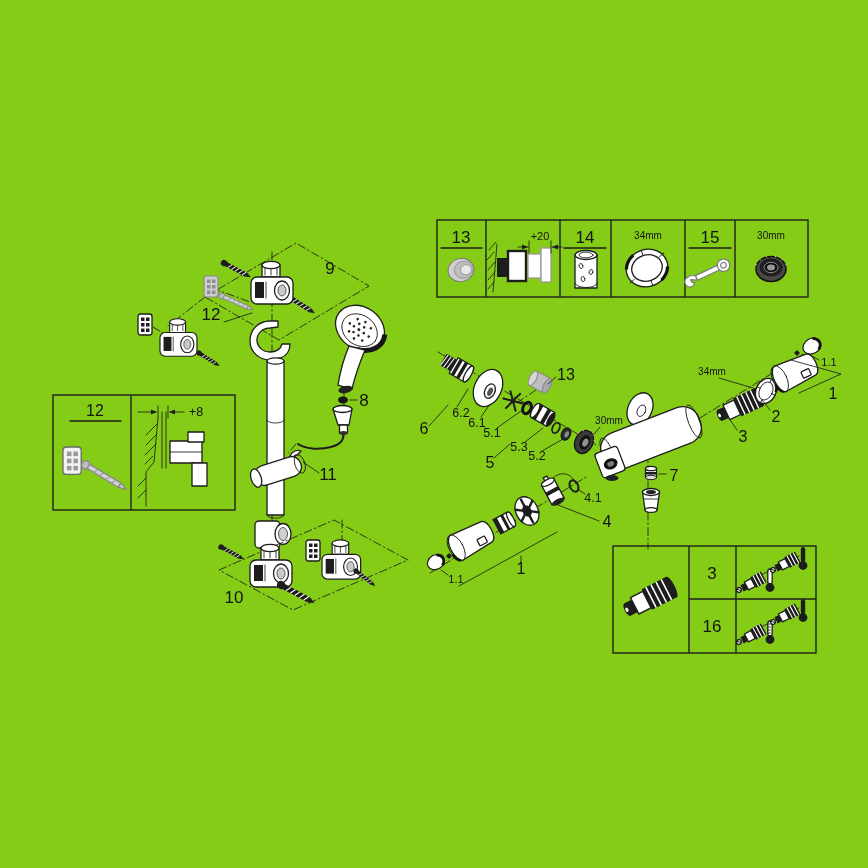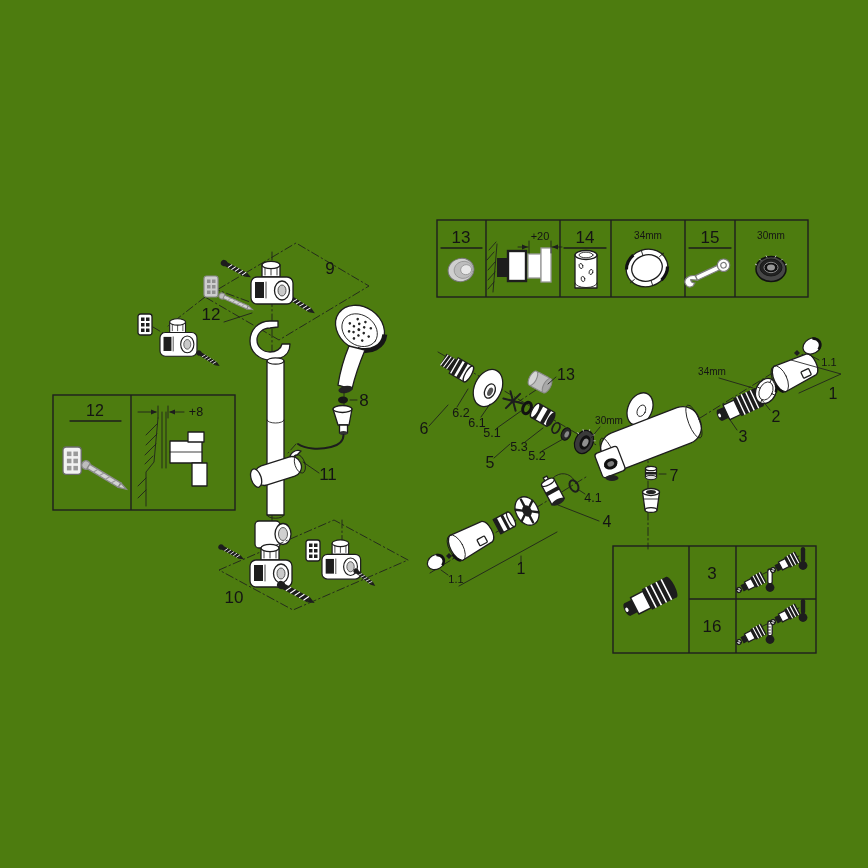--- a/index.html
+++ b/index.html
@@ -1,16 +1,16 @@
 <!DOCTYPE html>
 <html><head>
 <meta charset="utf-8">
 <style>
   html,body{margin:0;padding:0;background:#fff;}
-  .stage{width:868px;height:868px;background:#4d7c0f;position:relative;overflow:hidden;}
+  .stage{width:868px;height:868px;background:#84cc16;position:relative;overflow:hidden;}
   svg{position:absolute;left:0;top:0;}
   .fw{fill:#ffffff;stroke:#1d1d1d;stroke-width:1.3;stroke-linejoin:round;}
   .fd{fill:#1d1d1d;stroke:none;}
   .ln{fill:none;stroke:#1d1d1d;stroke-width:1.3;stroke-linecap:round;stroke-linejoin:round;}
   .lnt{fill:none;stroke:#1d1d1d;stroke-width:0.85;stroke-linecap:round;}
   .dash{stroke-dasharray:8 3 1.5 3;}
   .box{fill:none;stroke:#1f1f1f;stroke-width:1.4;}
   .tx{font-family:"Liberation Sans","DejaVu Sans",sans-serif;fill:#141414;}
   .mid{text-anchor:middle;}
   .s17{font-size:17px;} .s16{font-size:16px;} .s12{font-size:12.5px;}

